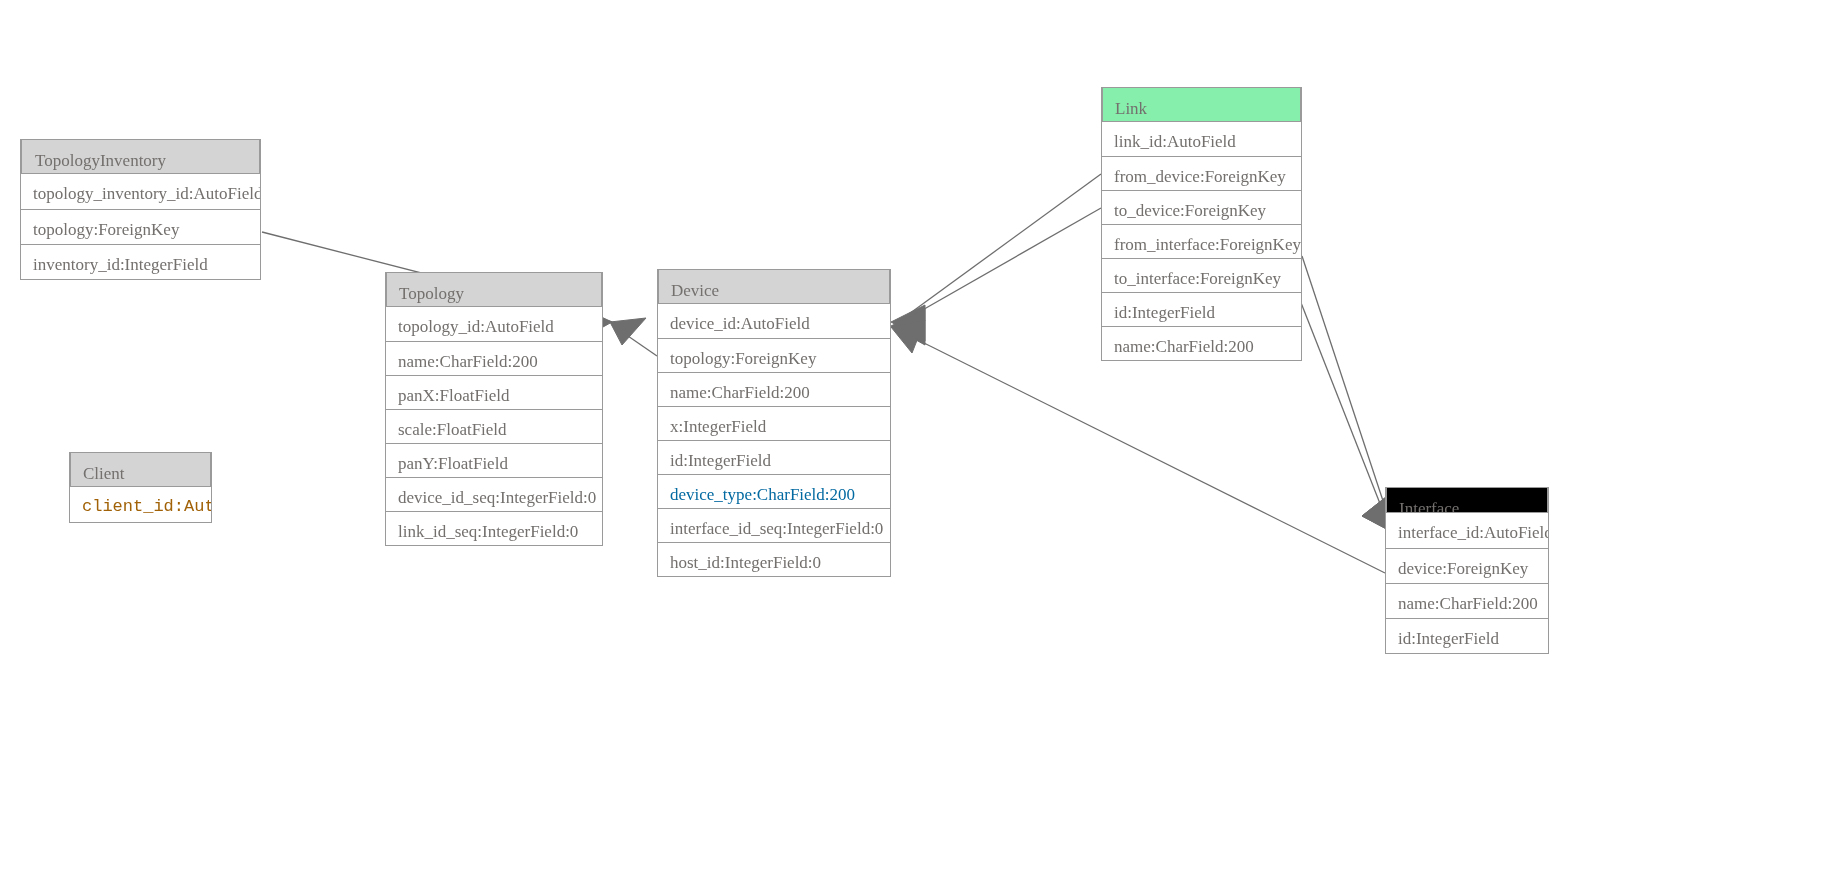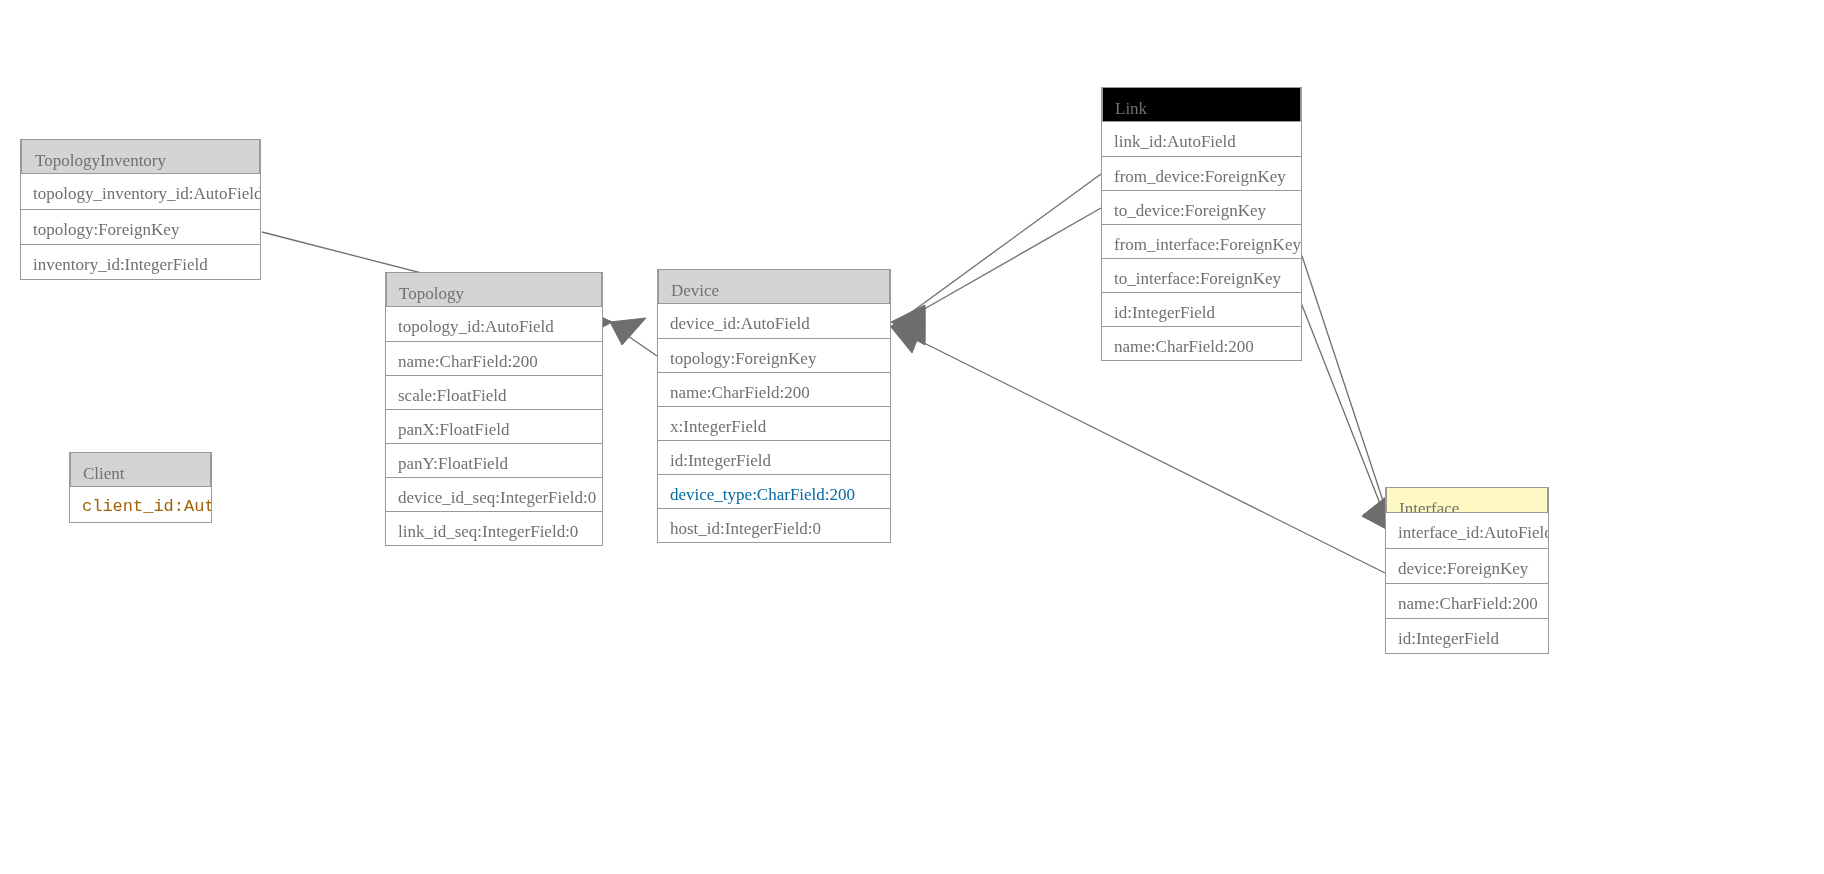--- a/index.html
+++ b/index.html
@@ -97,52 +97,53 @@
       <div class="entity" style="left: 20px; top: 139px; width: 241px; border-color: rgb(154, 154, 154);">
         <div class="entity-header" style="height: 35px; background: rgb(212, 212, 212); border-color: rgb(154, 154, 154); color: rgb(115, 112, 110); padding-left: 13px;">TopologyInventory</div>
         <div class="entity-row first-row" style="height: 35px; border-top-color: rgb(154, 154, 154); color: rgb(115, 112, 110);">topology_inventory_id:AutoField</div>
         <div class="entity-row" style="height: 35px; border-top-color: rgb(154, 154, 154); color: rgb(115, 112, 110);">topology:ForeignKey</div>
         <div class="entity-row" style="height: 35px; border-top-color: rgb(154, 154, 154); color: rgb(115, 112, 110);">inventory_id:IntegerField</div>
       </div>
       <div class="entity" style="left: 385px; top: 272px; width: 218px; border-color: rgb(154, 154, 154);">
         <div class="entity-header" style="height: 35px; background: rgb(212, 212, 212); border-color: rgb(154, 154, 154); color: rgb(115, 112, 110);">Topology</div>
         <div class="entity-row first-row" style="height: 34px; border-top-color: rgb(154, 154, 154); color: rgb(115, 112, 110);">topology_id:AutoField</div>
         <div class="entity-row" style="height: 34px; border-top-color: rgb(154, 154, 154); color: rgb(115, 112, 110);">name:CharField:200</div>
+        <div class="entity-row" style="height: 34px; border-top-color: rgb(154, 154, 154); color: rgb(115, 112, 110);">panX:FloatField</div>
         <div class="entity-row" style="height: 34px; border-top-color: rgb(154, 154, 154); color: rgb(115, 112, 110);">scale:FloatField</div>
-        <div class="entity-row" style="height: 34px; border-top-color: rgb(154, 154, 154); color: rgb(115, 112, 110);">panX:FloatField</div>
         <div class="entity-row" style="height: 34px; border-top-color: rgb(154, 154, 154); color: rgb(115, 112, 110);">panY:FloatField</div>
         <div class="entity-row" style="height: 34px; border-top-color: rgb(154, 154, 154); color: rgb(115, 112, 110);">device_id_seq:IntegerField:0</div>
         <div class="entity-row" style="height: 34px; border-top-color: rgb(154, 154, 154); color: rgb(115, 112, 110);">link_id_seq:IntegerField:0</div>
       </div>
       <div class="entity" style="left: 69px; top: 452px; width: 143px; border-color: rgb(154, 154, 154);">
         <div class="entity-header" style="height: 35px; background: rgb(212, 212, 212); border-color: rgb(154, 154, 154); color: rgb(115, 112, 110);">Client</div>
         <div class="entity-row first-row" style="height: 35px; border-top-color: rgb(154, 154, 154); color: #a16207; font-family: Liberation Mono, monospace;">client_id:AutoField</div>
       </div>
       <div class="entity" style="left: 657px; top: 269px; width: 234px; border-color: rgb(154, 154, 154);">
         <div class="entity-header" style="height: 35px; background: rgb(212, 212, 212); border-color: rgb(154, 154, 154); color: rgb(115, 112, 110);">Device</div>
         <div class="entity-row first-row" style="height: 34px; border-top-color: rgb(154, 154, 154); color: rgb(115, 112, 110);">device_id:AutoField</div>
         <div class="entity-row" style="height: 34px; border-top-color: rgb(154, 154, 154); color: rgb(115, 112, 110);">topology:ForeignKey</div>
         <div class="entity-row" style="height: 34px; border-top-color: rgb(154, 154, 154); color: rgb(115, 112, 110);">name:CharField:200</div>
         <div class="entity-row" style="height: 34px; border-top-color: rgb(154, 154, 154); color: rgb(115, 112, 110);">x:IntegerField</div>
         <div class="entity-row" style="height: 34px; border-top-color: rgb(154, 154, 154); color: rgb(115, 112, 110);">id:IntegerField</div>
         <div class="entity-row" style="height: 34px; border-top-color: rgb(154, 154, 154); color: #0369a1;">device_type:CharField:200</div>
+        <div class="entity-row" style="height: 34px; border-top-color: rgb(154, 154, 154); color: rgb(115, 112, 110);">interface_id_seq:IntegerField:0</div>
         <div class="entity-row" style="height: 34px; border-top-color: rgb(154, 154, 154); color: rgb(115, 112, 110);">host_id:IntegerField:0</div>
       </div>
       <div class="entity" style="left: 1101px; top: 87px; width: 201px; border-color: rgb(154, 154, 154);">
-        <div class="entity-header" style="height: 35px; background: #000000; border-color: rgb(154, 154, 154); color: rgb(115, 112, 110);">Link</div>
+        <div class="entity-header" style="height: 35px; background: #86efac; border-color: rgb(154, 154, 154); color: rgb(115, 112, 110);">Link</div>
         <div class="entity-row first-row" style="height: 34px; border-top-color: rgb(154, 154, 154); color: rgb(115, 112, 110);">link_id:AutoField</div>
         <div class="entity-row" style="height: 34px; border-top-color: rgb(154, 154, 154); color: rgb(115, 112, 110);">from_device:ForeignKey</div>
         <div class="entity-row" style="height: 34px; border-top-color: rgb(154, 154, 154); color: rgb(115, 112, 110);">to_device:ForeignKey</div>
         <div class="entity-row" style="height: 34px; border-top-color: rgb(154, 154, 154); color: rgb(115, 112, 110);">from_interface:ForeignKey</div>
         <div class="entity-row" style="height: 34px; border-top-color: rgb(154, 154, 154); color: rgb(115, 112, 110);">to_interface:ForeignKey</div>
         <div class="entity-row" style="height: 34px; border-top-color: rgb(154, 154, 154); color: rgb(115, 112, 110);">id:IntegerField</div>
         <div class="entity-row" style="height: 34px; border-top-color: rgb(154, 154, 154); color: rgb(115, 112, 110);">name:CharField:200</div>
       </div>
       <div class="entity" style="left: 1385px; top: 487px; width: 164px; border-color: rgb(154, 154, 154);">
-        <div class="entity-header" style="height: 20px; background: #fef9c3; border-color: rgb(154, 154, 154); color: rgb(115, 112, 110); text-decoration: underline;">Interface</div>
+        <div class="entity-header" style="height: 20px; background: #000000; border-color: rgb(154, 154, 154); color: rgb(115, 112, 110); text-decoration: underline;">Interface</div>
         <div class="entity-row first-row" style="height: 35px; border-top-color: rgb(154, 154, 154); color: rgb(115, 112, 110);">interface_id:AutoField</div>
         <div class="entity-row" style="height: 35px; border-top-color: rgb(154, 154, 154); color: rgb(115, 112, 110);">device:ForeignKey</div>
         <div class="entity-row" style="height: 35px; border-top-color: rgb(154, 154, 154); color: rgb(115, 112, 110);">name:CharField:200</div>
         <div class="entity-row" style="height: 35px; border-top-color: rgb(154, 154, 154); color: rgb(115, 112, 110);">id:IntegerField</div>
       </div>
     </div>
 
 </div>
 
 </body></html>

